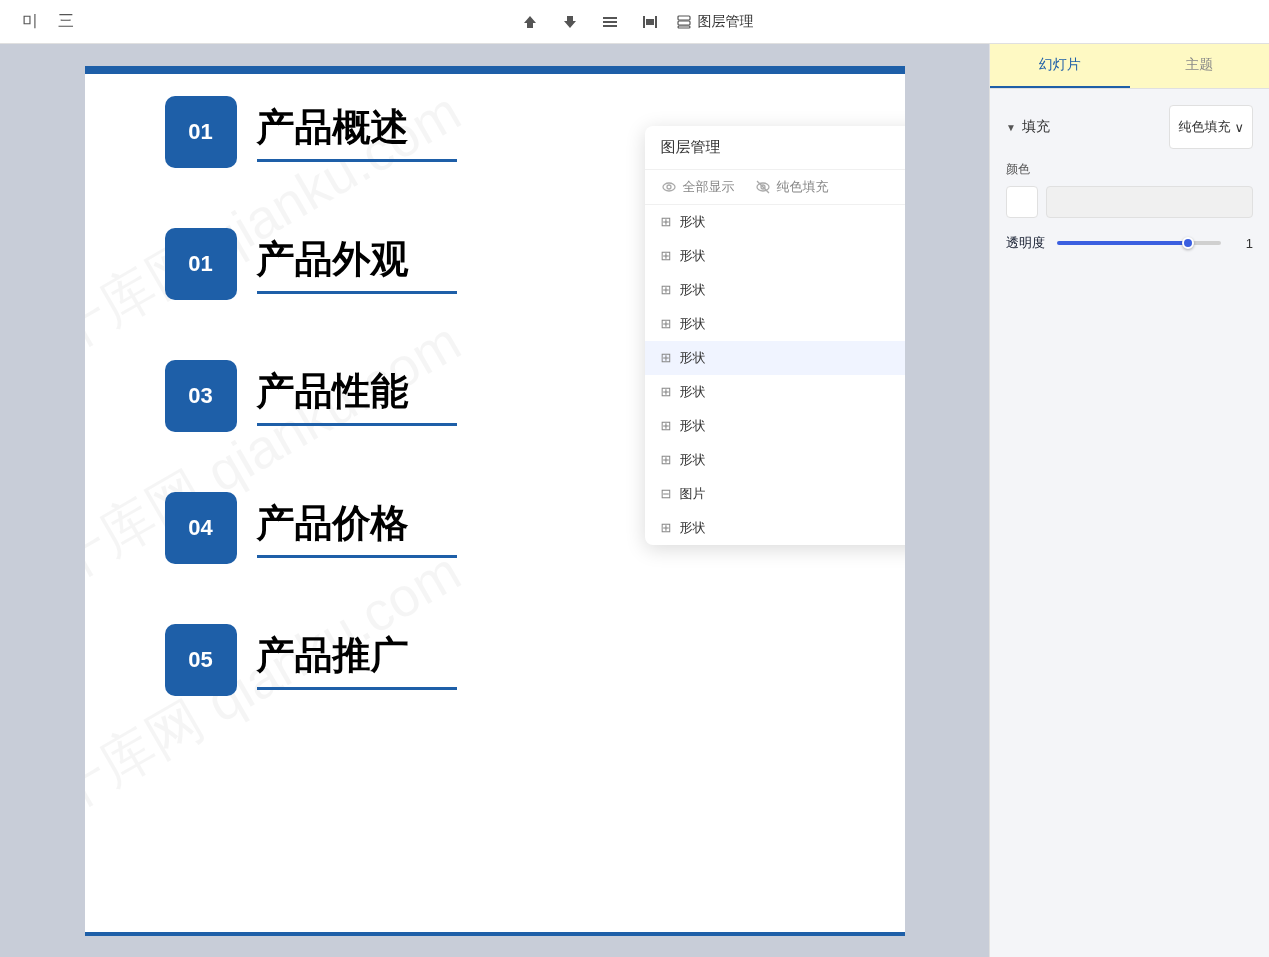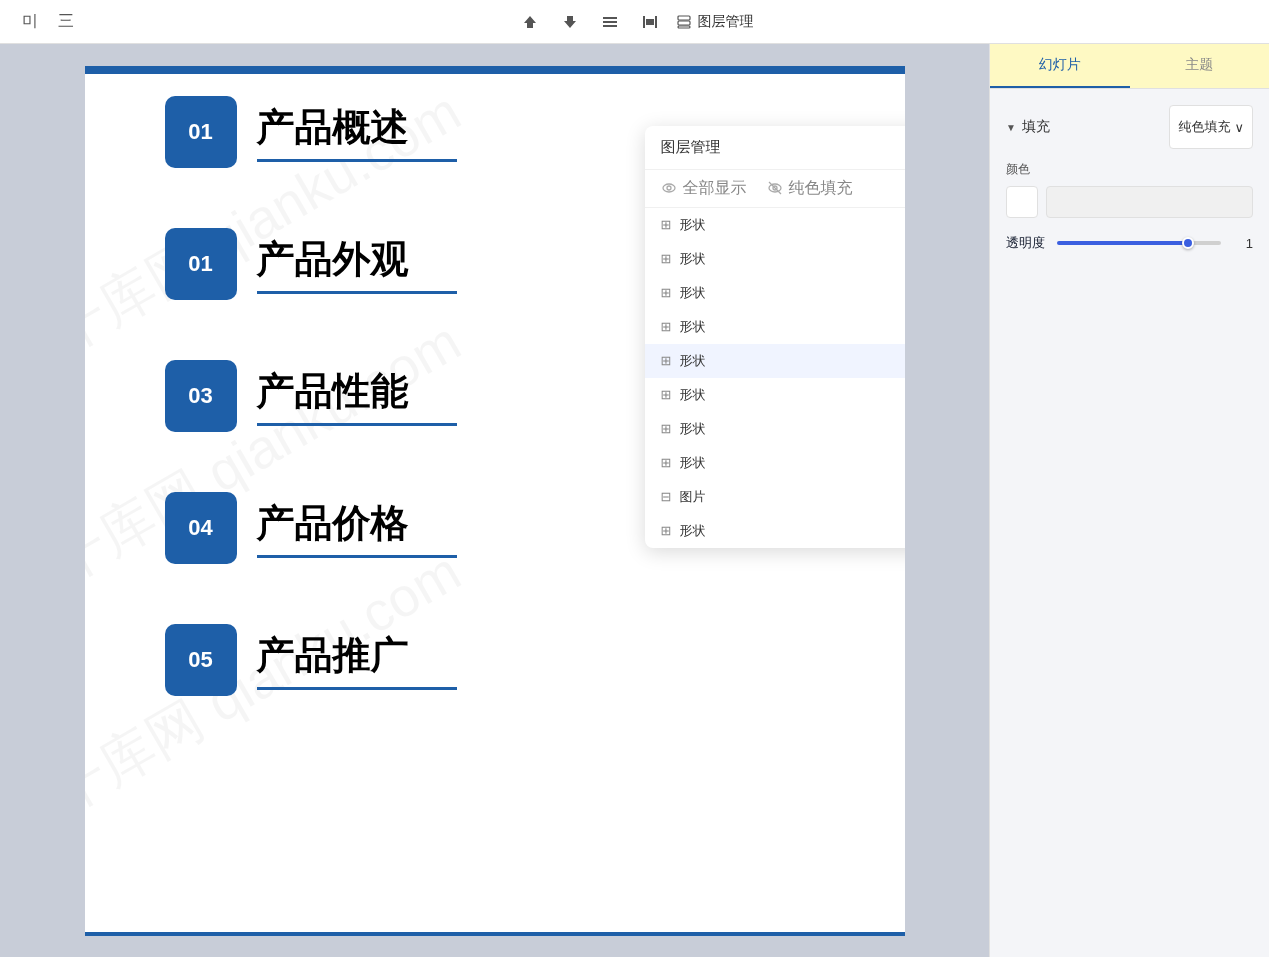--- a/index.html
+++ b/index.html
@@ -190,21 +190,21 @@
       padding: 8px 16px;
       gap: 20px;
       border-bottom: 1px solid #f0f0f0;
     }
 
     .visibility-btn {
       display: flex;
       align-items: center;
       gap: 6px;
       color: #888;
-      font-size: 16px;
+      font-size: 13px;
       cursor: pointer;
     }
 
     .layer-list {
       max-height: 500px;
       overflow-y: auto;
     }
 
     .layer-item {
       display: flex;

